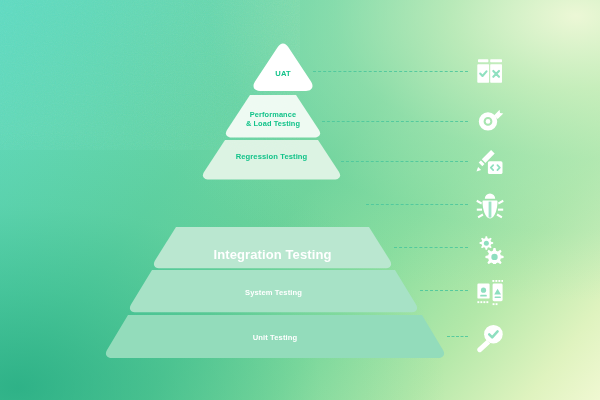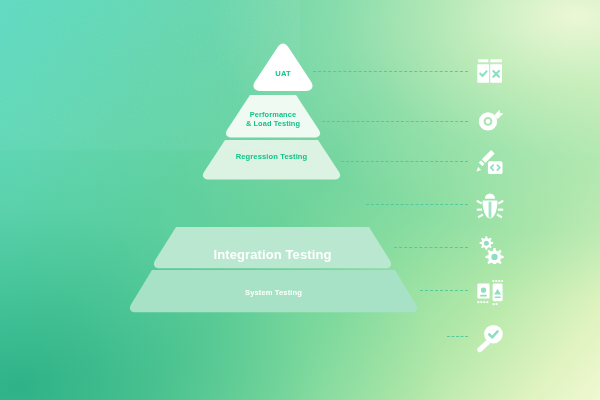--- a/index.html
+++ b/index.html
@@ -137,20 +137,28 @@
 
     <div class="layer" style="left:128px; top:270px; width:291px; height:43px;">
       <div class="shape">
         <svg width="291" height="43" viewBox="0 0 291 43">
           <path d="M24.0 0 H267.0 L288.0 34.5 C290.6 38.7 288.4 42.3 283.1 42.3 H7.9 C2.6 42.3 0.4 38.7 3.0 34.5 Z" fill="#a7e2c6"></path>
         </svg>
       </div>
       <div class="label" style="color:#ffffff; font-size:7.6px; margin-top:2px;">System Testing</div>
     </div>
 
+    <div class="layer" style="left:104px; top:315px; width:342px; height:44px;">
+      <div class="shape">
+        <svg width="342" height="44" viewBox="0 0 342 44">
+          <path d="M24.0 0 H318.0 L339.0 35.0 C341.6 39.2 339.4 43.0 334.1 43.0 H7.9 C2.6 43.0 0.4 39.2 3.0 35.0 Z" fill="#93dcbb"></path>
+        </svg>
+      </div>
+      <div class="label" style="color:#ffffff; font-size:7.6px; margin-top:2px;">Unit Testing</div>
+    </div>
 
     <div class="icon-slot" style="left:470px; top:51px;">
       <svg width="30" height="30" viewBox="0 0 30 30">
         <g fill="#ffffff">
           <rect x="3" y="3.2" width="10.4" height="3.1" rx="0.7"></rect>
           <rect x="15.2" y="3.2" width="11.8" height="3.1" rx="0.7"></rect>
           <path d="M3 8.2 h10.4 a0.7 0.7 0 0 1 0.7 0.7 v17.2 a0.7 0.7 0 0 1 -0.7 0.7 H3 a0.7 0.7 0 0 1 -0.7 -0.7 V8.9 A0.7 0.7 0 0 1 3 8.2 Z"></path>
           <path d="M15.9 8.2 h10.4 a0.7 0.7 0 0 1 0.7 0.7 v17.2 a0.7 0.7 0 0 1 -0.7 0.7 H15.9 a0.7 0.7 0 0 1 -0.7 -0.7 V8.9 a0.7 0.7 0 0 1 0.7 -0.7 Z"></path>
         </g>
         <path d="M5.2 17.6 l2.3 2.4 l4.0 -4.6" stroke="#8fe0c0" stroke-width="2.1" fill="none" stroke-linecap="round" stroke-linejoin="round"></path>

